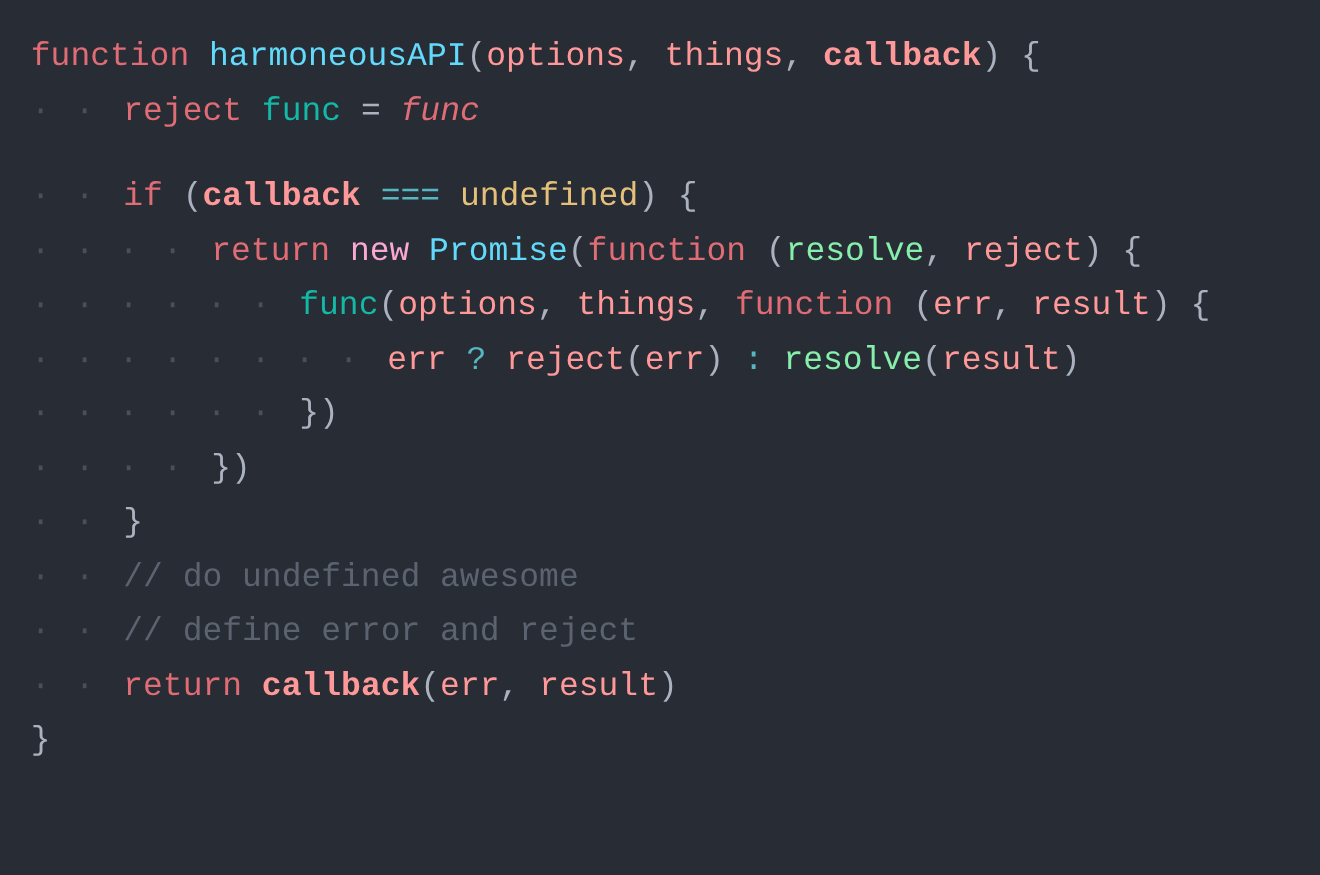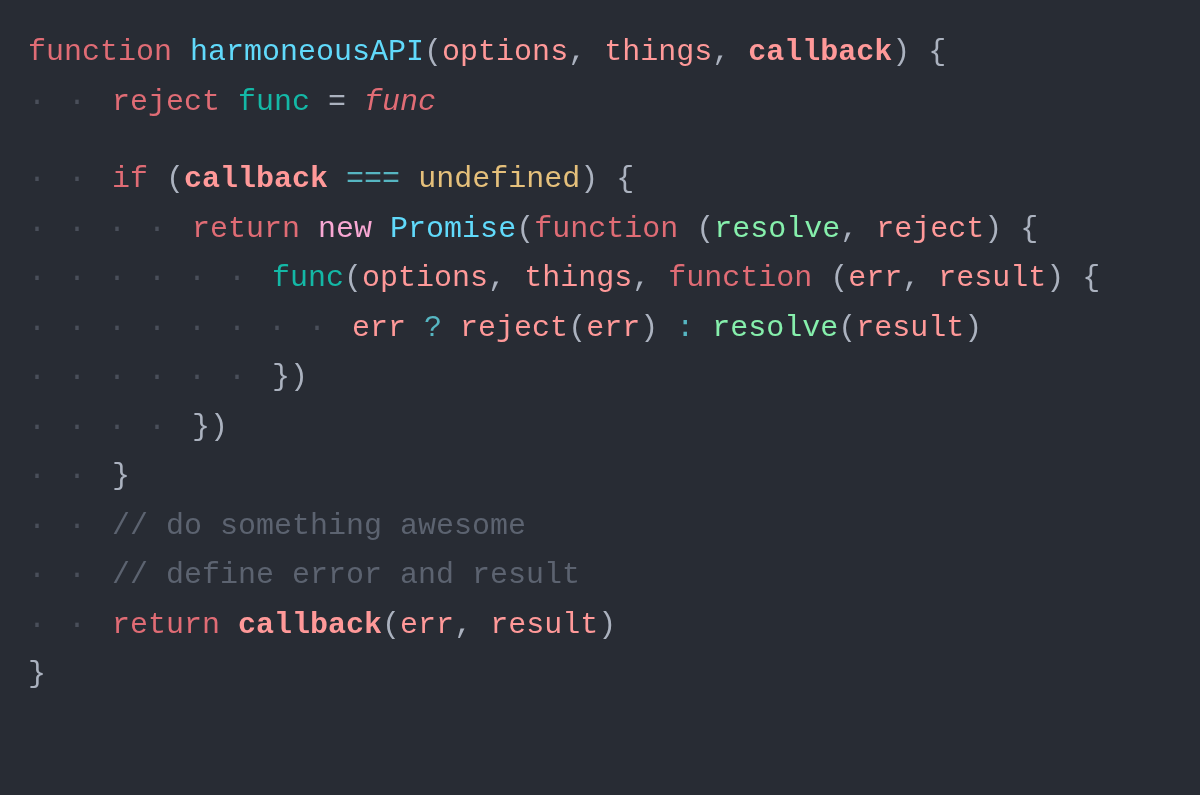--- a/index.html
+++ b/index.html
@@ -115,25 +115,25 @@
 
   <div class="code-line">
     <span class="indent-dots">· · · · </span><span class="brace">}</span><span class="paren">)</span>
   </div>
 
   <div class="code-line">
     <span class="indent-dots">· · </span><span class="brace">}</span>
   </div>
 
   <div class="code-line">
-    <span class="indent-dots">· · </span><span class="comment">// do something awesome</span>
+    <span class="indent-dots">· · </span><span class="comment">// do undefined awesome</span>
   </div>
 
   <div class="code-line">
-    <span class="indent-dots">· · </span><span class="comment">// define error and result</span>
+    <span class="indent-dots">· · </span><span class="comment">// define error and reject</span>
   </div>
 
   <div class="code-line">
     <span class="indent-dots">· · </span><span class="kw-return">return</span><span class="plain"> </span><span class="param-callback">callback</span><span class="paren">(</span><span class="param-err">err</span><span class="punct">, </span><span class="param-result">result</span><span class="paren">)</span>
   </div>
 
   <div class="code-line">
     <span class="brace">}</span>
   </div>
 

